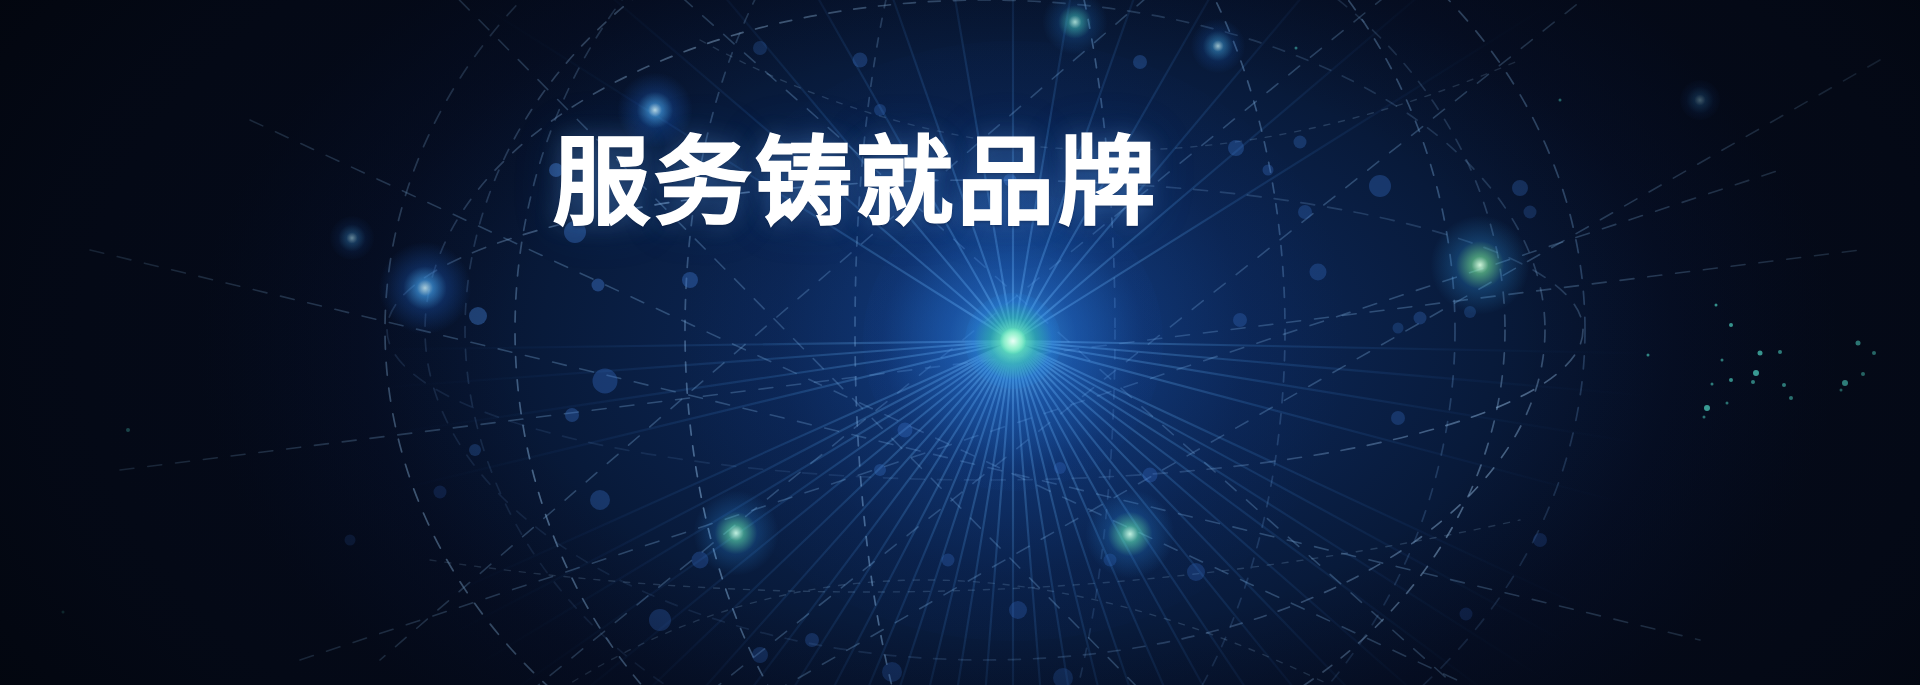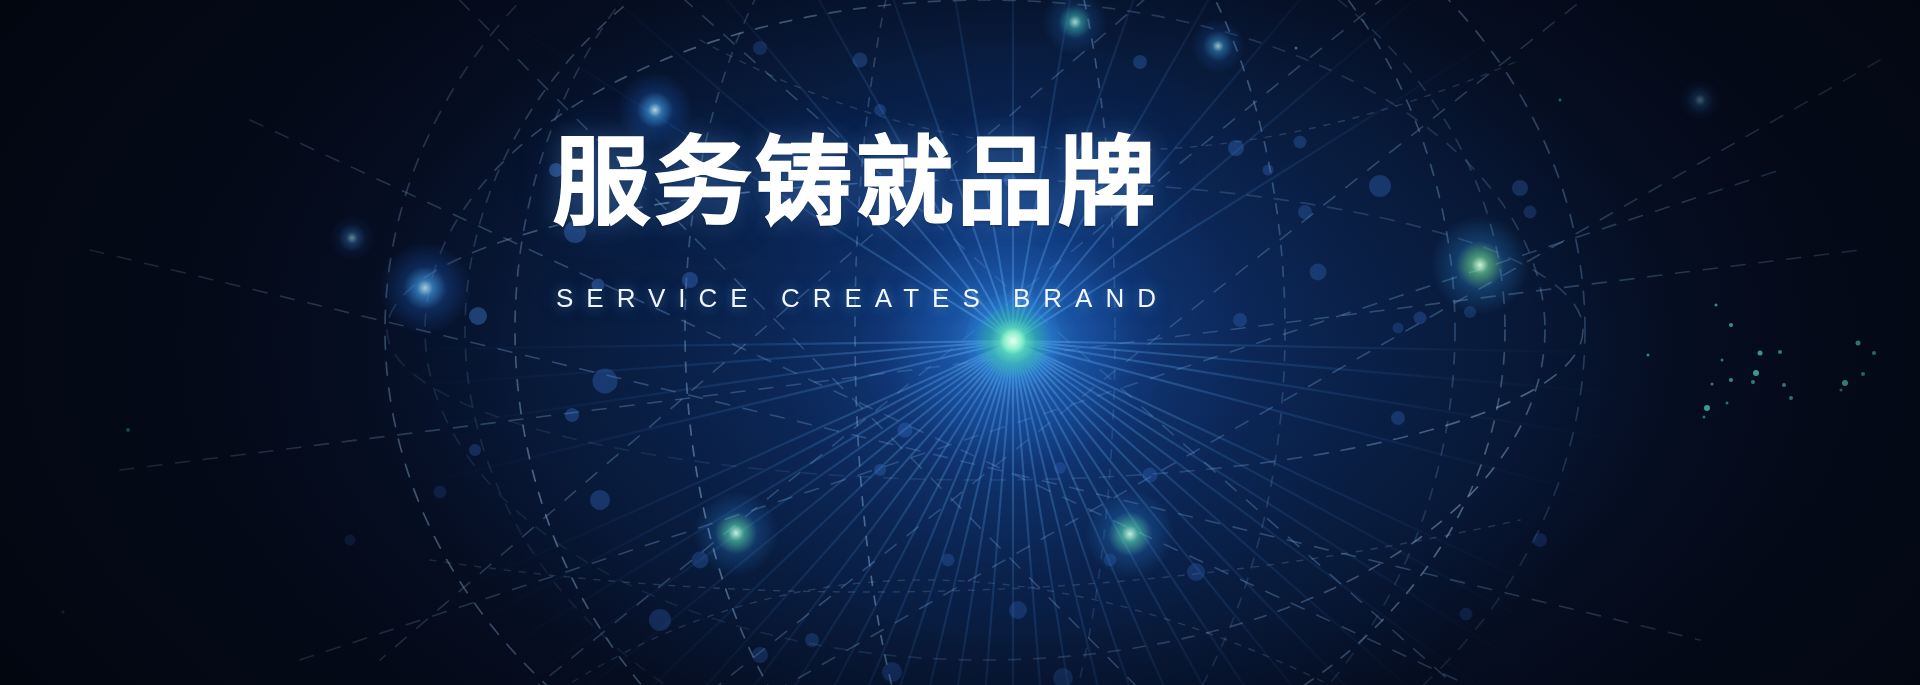--- a/index.html
+++ b/index.html
@@ -382,17 +382,16 @@
     <span class="particle" style="left:128px;top:430px;width:4px;height:4px;opacity:0.55;"></span>
     <span class="particle" style="left:63px;top:612px;width:3px;height:3px;opacity:0.45;"></span>
     <span class="particle" style="left:1296px;top:48px;width:3px;height:3px;opacity:0.55;"></span>
   </div>
 
   <div class="bg-vignette"></div>
 
   <div class="content">
     <div class="headline">服务铸就品牌</div>
 
-    <div class="subline">SERVICE CREATES BRAND</div>
 
   </div>
 
 </div>
 
 </body></html>

